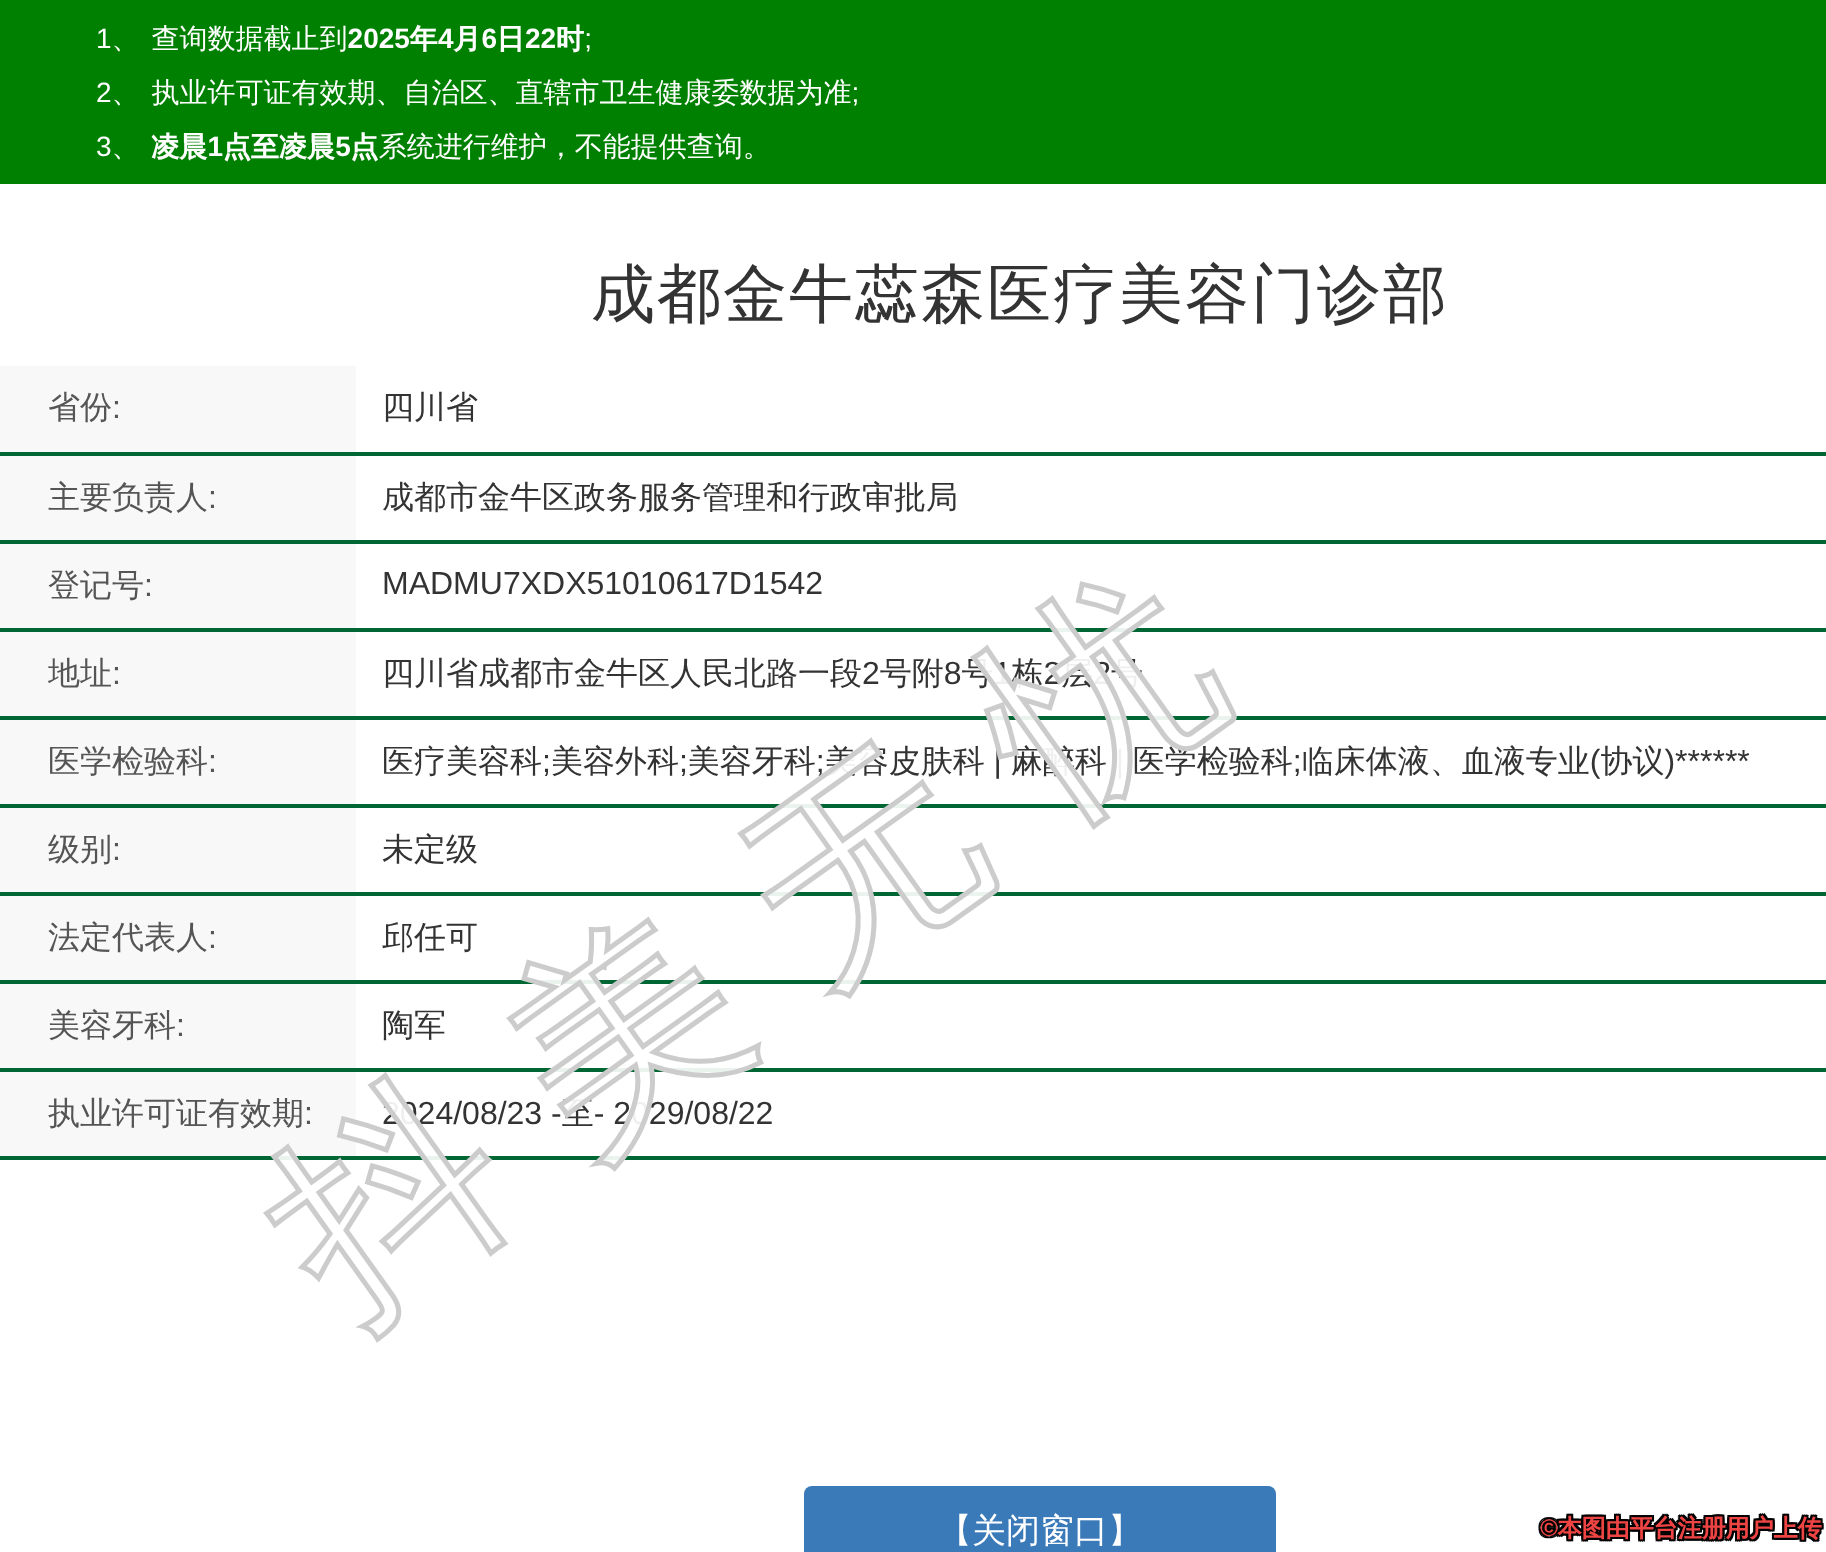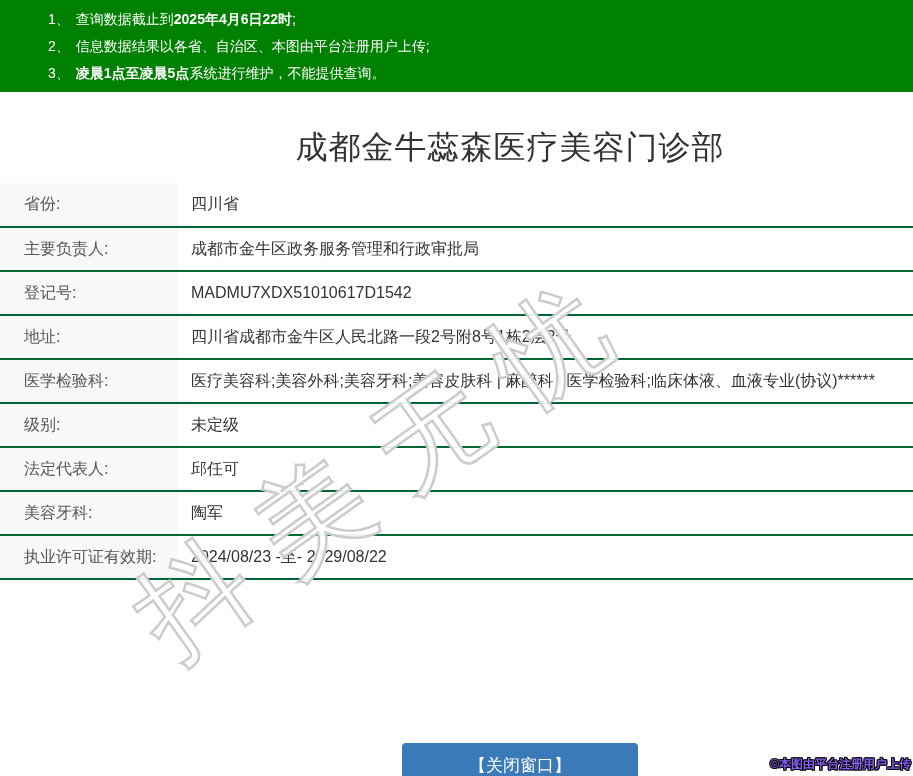--- a/index.html
+++ b/index.html
@@ -98,40 +98,40 @@
     z-index:6;
   }
 
   
   .credit{
     position:absolute;
     right:2px;
     bottom:3px;
     font-size:12px;
     font-weight:bold;
-    color:#8b5cf6;
+    color:#ef4444;
     z-index:7;
     text-shadow:
       -1px -1px 0 #000, 1px -1px 0 #000,
       -1px  1px 0 #000, 1px  1px 0 #000,
        0   -1px 0 #000, 0    1px 0 #000,
       -1px  0   0 #000, 1px  0   0 #000;
   }
 </style>
 </head>
 <body>
 
 <div class="page">
 
   <div class="notice-bar">
     <div class="notice-line">
       <span class="num">1、</span><span>查询数据截止到</span><span class="bold">2025年4月6日22时</span><span>;</span>
     </div>
     <div class="notice-line">
-      <span class="num">2、</span><span>信息数据结果以各省、自治区、本图由平台注册用户上传;</span><span class="bold"></span><span></span>
+      <span class="num">2、</span><span>执业许可证有效期、自治区、直辖市卫生健康委数据为准;</span><span class="bold"></span><span></span>
     </div>
     <div class="notice-line">
       <span class="num">3、</span><span></span><span class="bold">凌晨1点至凌晨5点</span><span>系统进行维护，不能提供查询。</span>
     </div>
   </div>
 
   <h1 class="page-title">成都金牛蕊森医疗美容门诊部</h1>
 
   <table class="info">
     <tbody>

